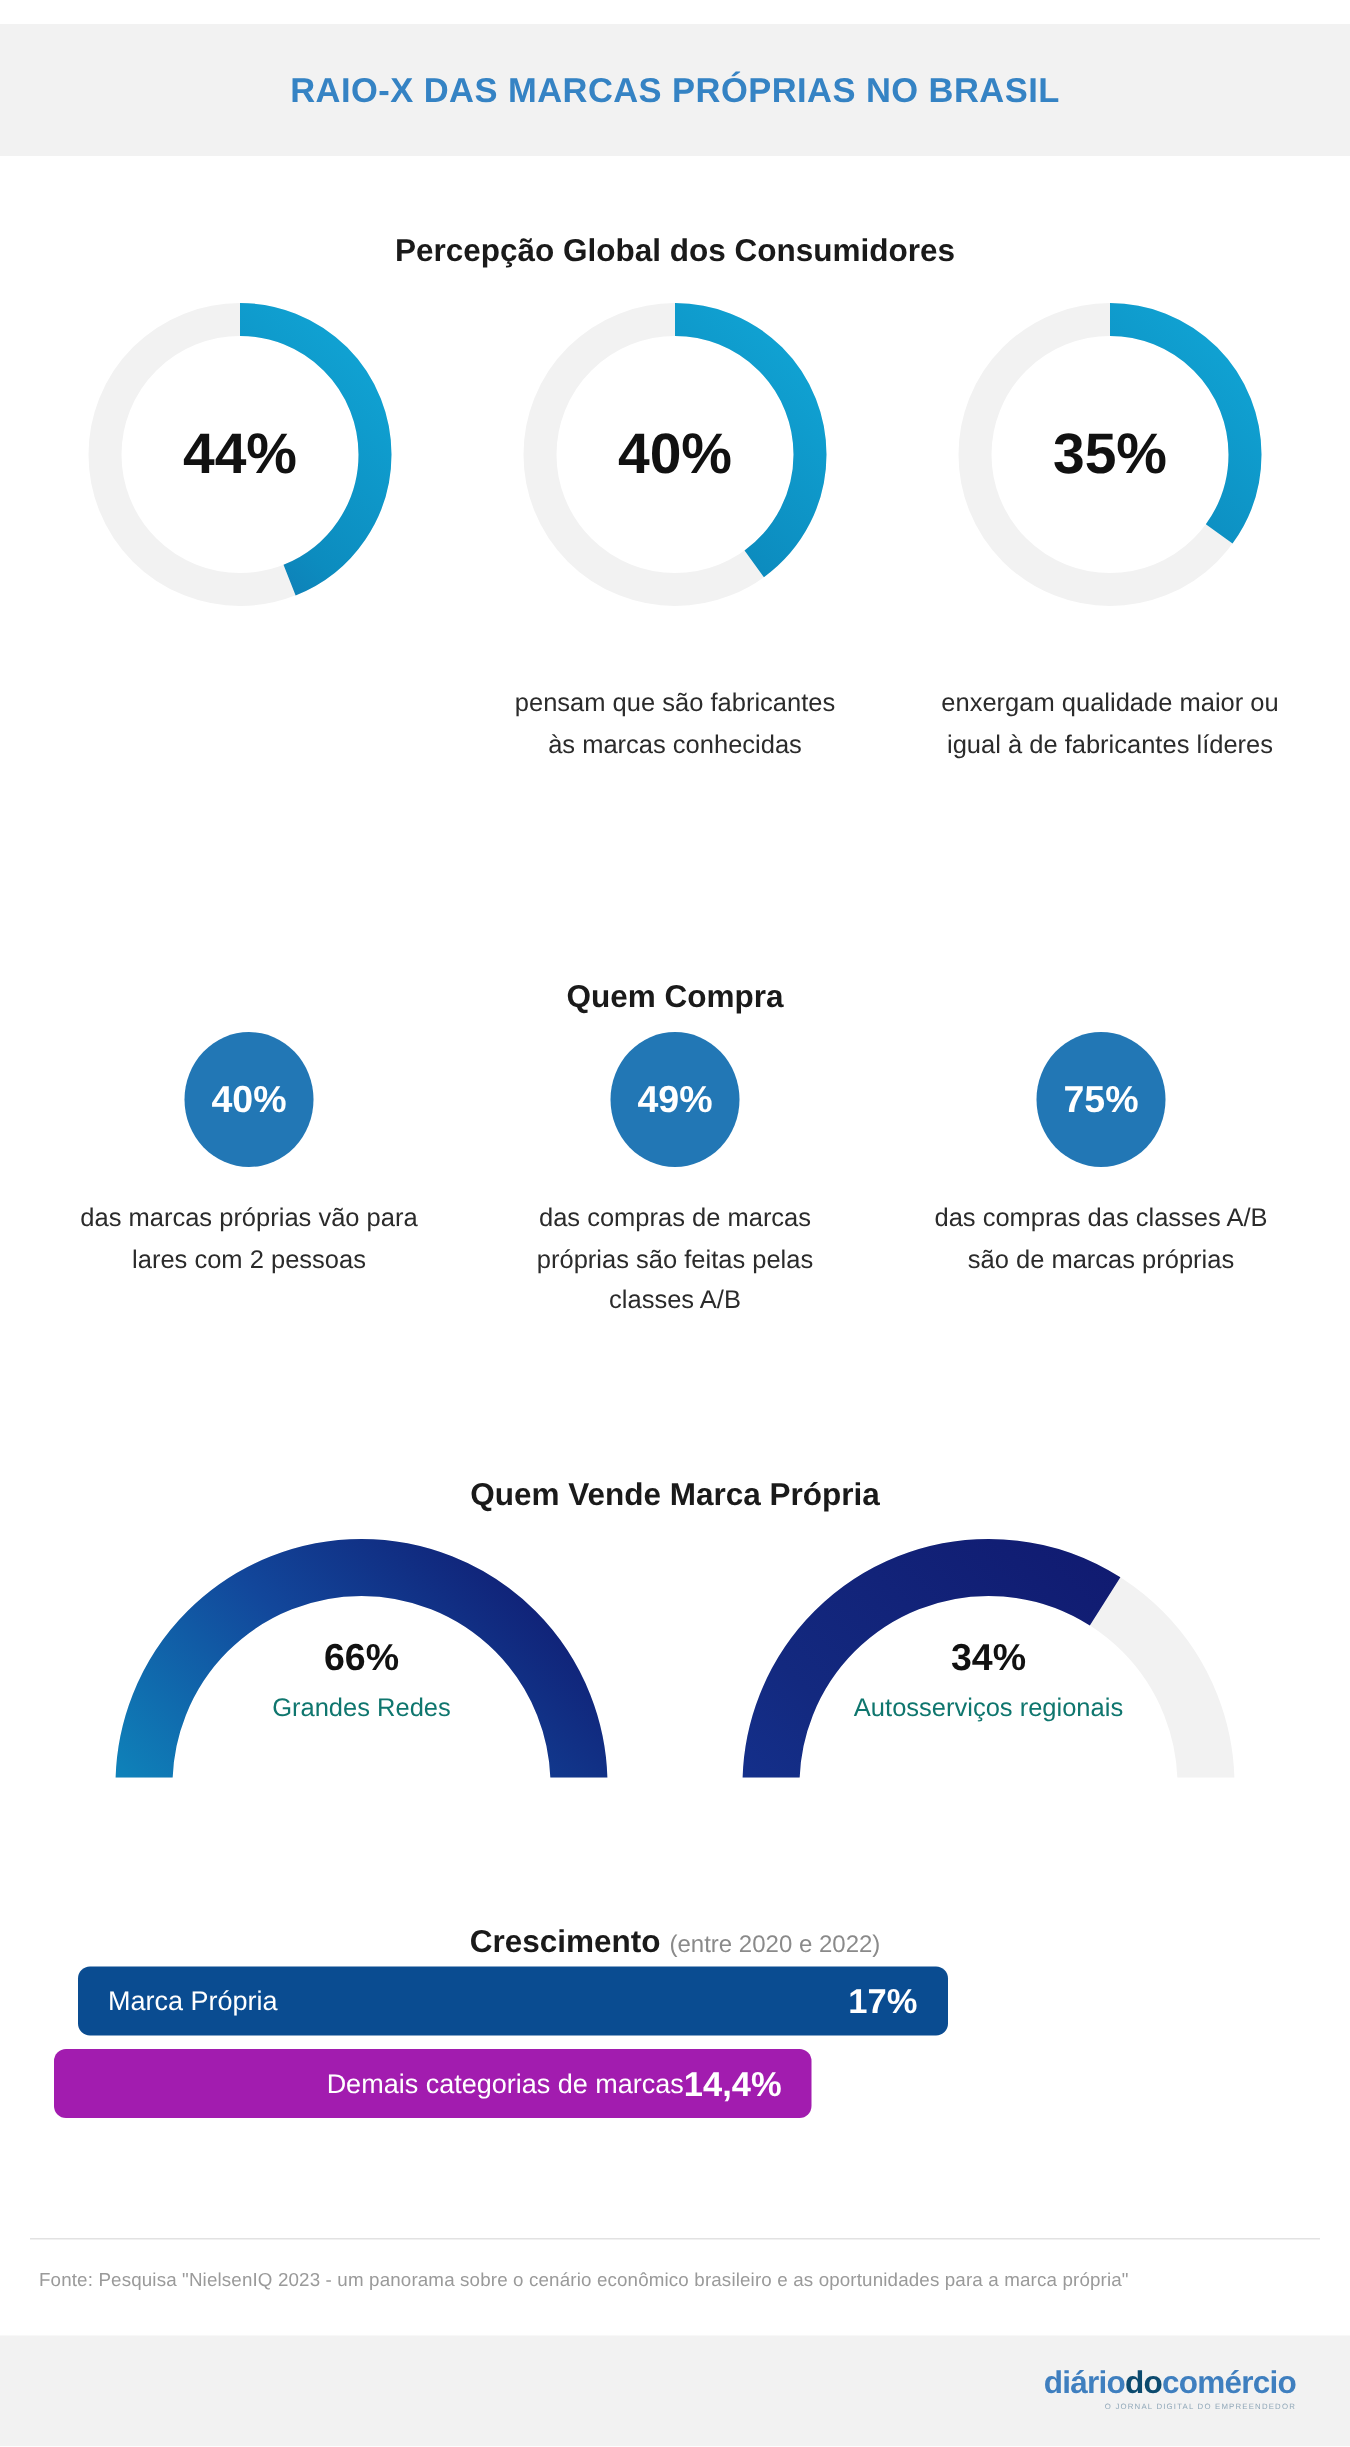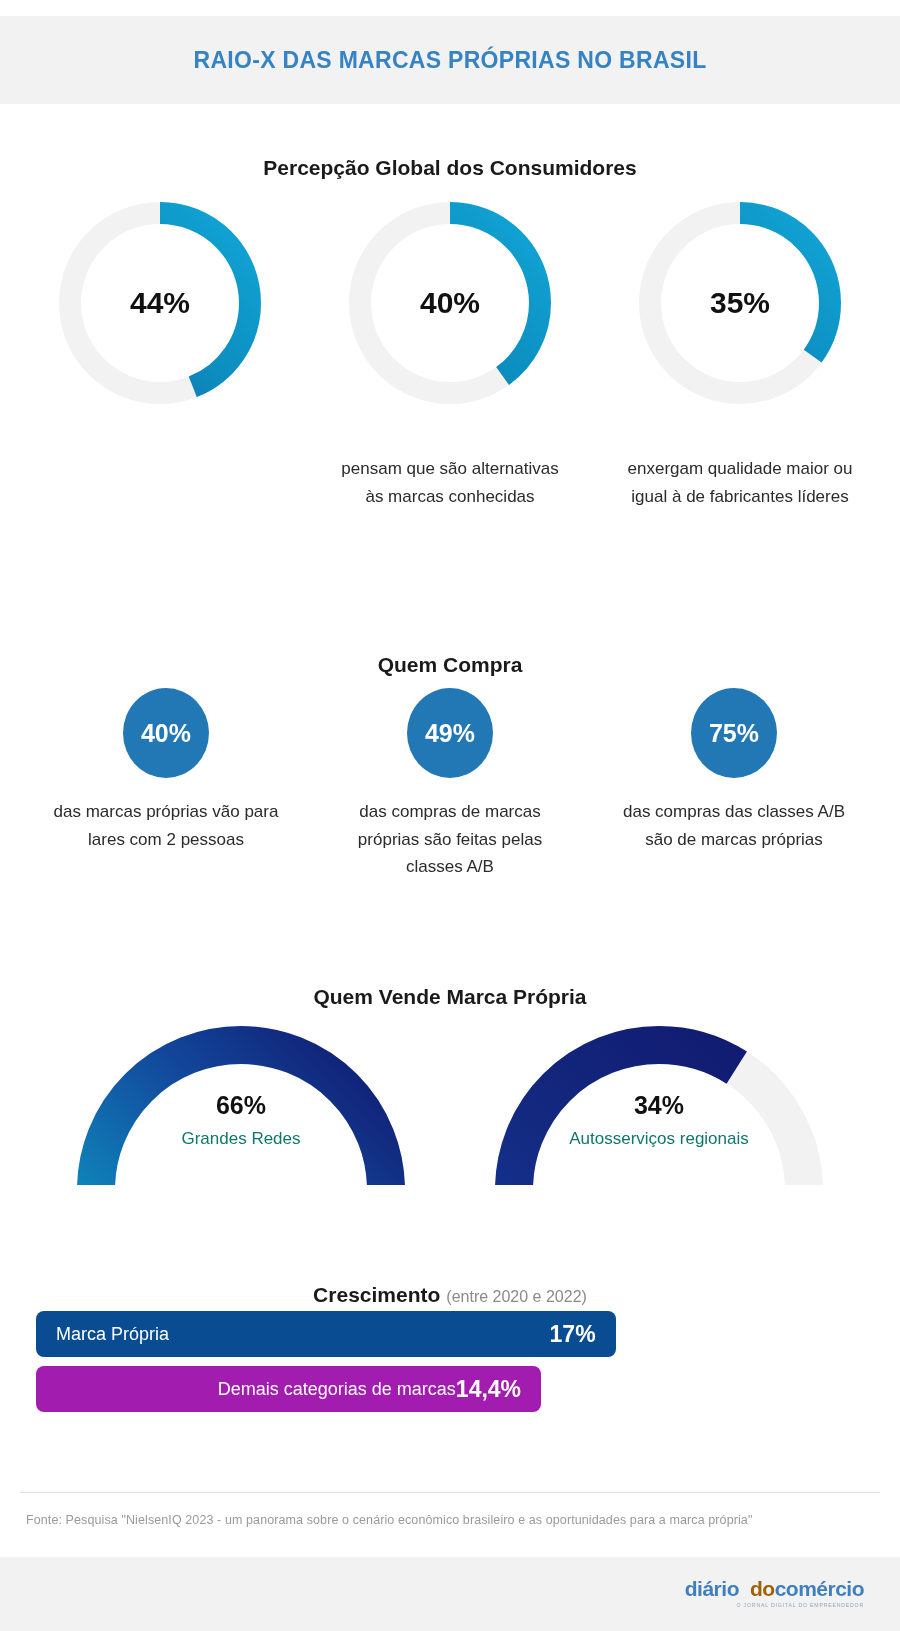--- a/index.html
+++ b/index.html
@@ -87,21 +87,21 @@
   }
   .donut-value {
     position: absolute;
     left: 0;
     top: 0;
     width: 216px;
     height: 216px;
     display: flex;
     align-items: center;
     justify-content: center;
-    font-size: 30px;
+    font-size: 38px;
     font-weight: bold;
     color: #111111;
   }
   .donut-caption {
     margin-top: 44px;
     width: 230px;
     text-align: center;
     font-size: 17px;
     line-height: 1.62;
     color: #2b2b2b;
@@ -241,21 +241,21 @@
     text-align: right;
     line-height: 1;
     white-space: nowrap;
   }
   .logo-main {
     font-size: 21px;
     font-weight: bold;
     letter-spacing: -0.5px;
   }
   .logo-a { color: #3f7fbf; }
-  .logo-b { color: #a16207; margin-left: 11px; }
+  .logo-b { color: #0c4a6e; }
   .logo-c { color: #3f7fbf; }
   .logo-tag {
     margin-top: 4px;
     font-size: 5.2px;
     letter-spacing: 0.8px;
     color: #8fa7b8;
   }
 </style>
 </head>
 <body>
@@ -295,21 +295,21 @@
               <stop offset="0%" stop-color="#1464a5"></stop>
               <stop offset="45%" stop-color="#0c8cbf"></stop>
               <stop offset="100%" stop-color="#11a6d6"></stop>
             </linearGradient>
           </defs>
           <circle cx="108" cy="108" r="90" fill="none" stroke="#f2f2f2" stroke-width="22"></circle>
           <circle cx="108" cy="108" r="90" fill="none" stroke="url(#dg2)" stroke-width="22" stroke-dasharray="226.2 339.4" stroke-dashoffset="0" transform="rotate(-90 108 108)"></circle>
         </svg>
         <div class="donut-value">40%</div>
       </div>
-      <div class="donut-caption">pensam que são alternativas às marcas conhecidas</div>
+      <div class="donut-caption">pensam que são fabricantes às marcas conhecidas</div>
     </div>
 
     <div class="donut-cell">
       <div class="donut-wrap">
         <svg width="216" height="216" viewBox="0 0 216 216" aria-hidden="true">
           <defs>
             <linearGradient id="dg3" x1="0" y1="0" x2="1" y2="1">
               <stop offset="0%" stop-color="#1464a5"></stop>
               <stop offset="45%" stop-color="#0c8cbf"></stop>
               <stop offset="100%" stop-color="#11a6d6"></stop>
@@ -389,21 +389,21 @@
       </div>
     </div>
 
   </div>
 
   <div class="section-title growth" style="top:1255px;">
     <span>Crescimento</span><span class="growth-sub">(entre 2020 e 2022)</span>
   </div>
 
   <div class="growth-bars">
-    <div class="growth-bar" style="width:70%;background:#0a4c91;">
+    <div class="growth-bar" style="width:70%;background:#0a4c91;margin-left:16px;">
       <span class="bar-label">Marca Própria</span>
       <span class="bar-value">17%</span>
     </div>
     <div class="growth-bar" style="width:61%;background:#a21caf;justify-content:flex-end;">
       <span class="bar-label">Demais categorias de marcas</span>
       <span class="bar-value">14,4%</span>
     </div>
   </div>
 
   <div class="footer-rule"></div>

